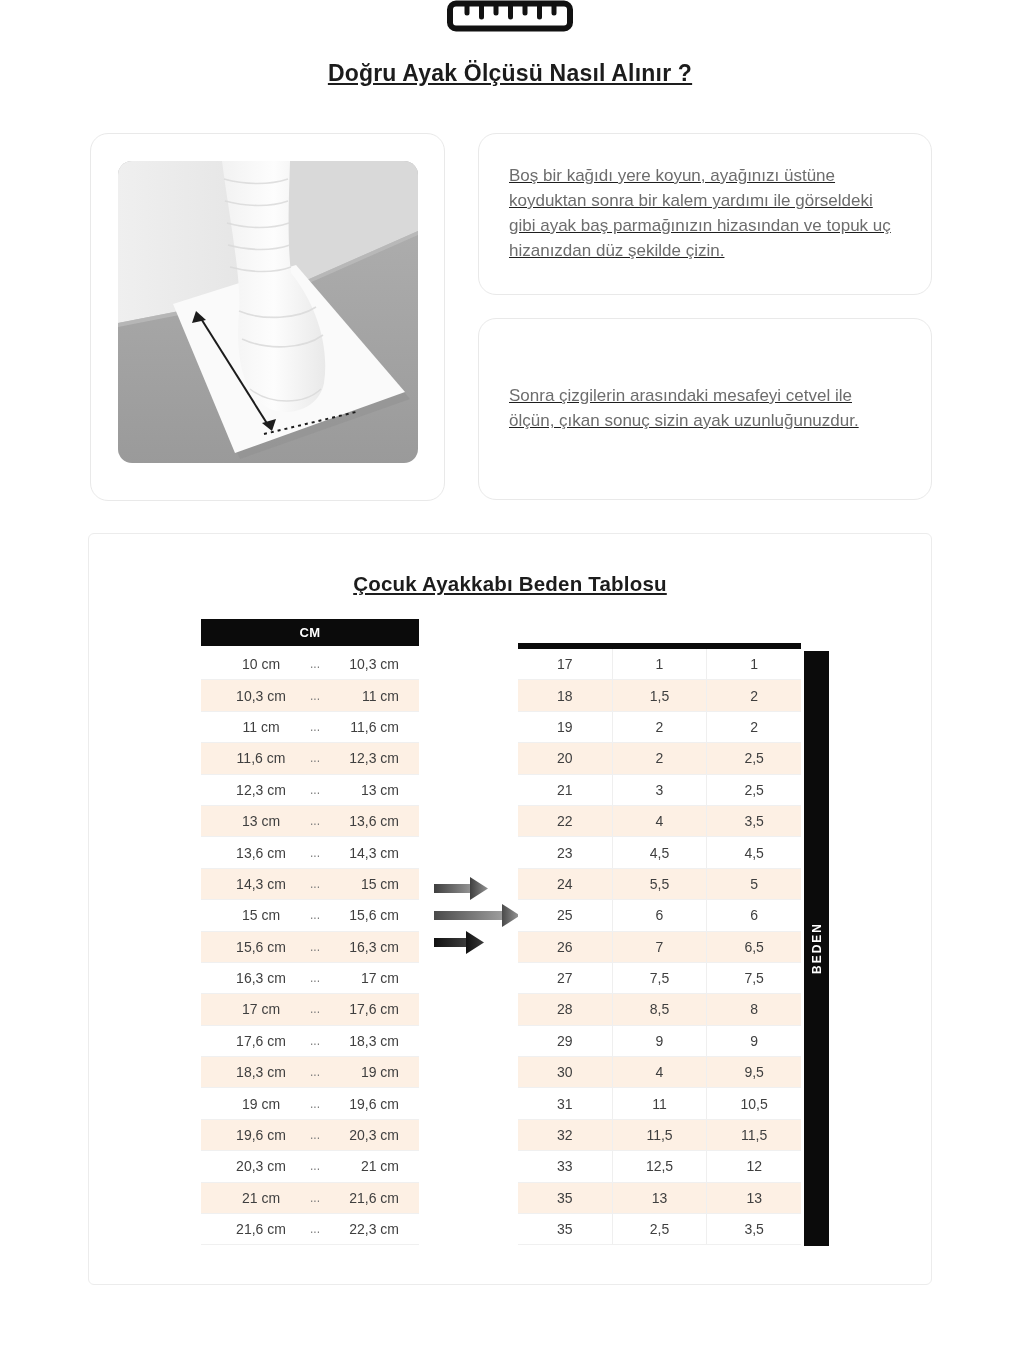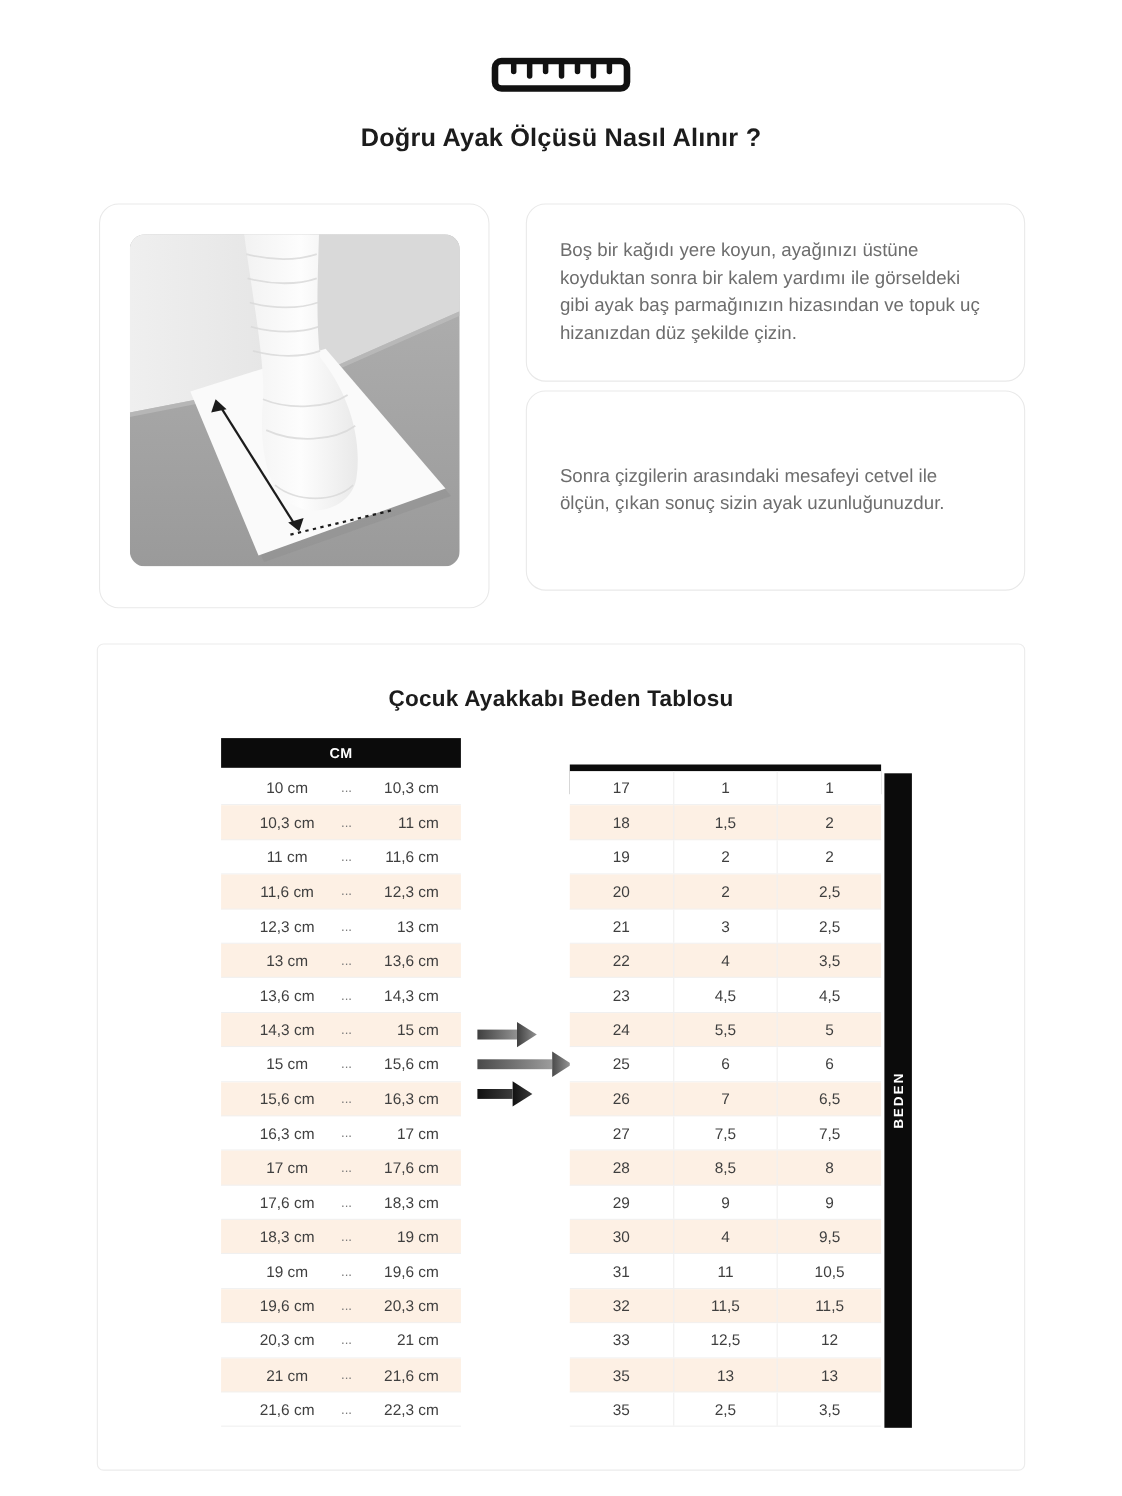--- a/index.html
+++ b/index.html
@@ -3,21 +3,21 @@
 <meta charset="utf-8">
 <style>
   * { margin:0; padding:0; box-sizing:border-box; }
   html,body { background:#ffffff; }
   body {
     width:1020px; height:1360px;
     font-family:"Liberation Sans", sans-serif;
     color:#1e1e1e;
     overflow:hidden;
   }
-  .page { width:1020px; height:1360px; padding-top:52px; position:relative; }
+  .page { width:1020px; height:1360px; position:relative;text-decoration:underline; }
 
   
   .ruler-wrap { display:flex; justify-content:center; height:32px; }
   .page-title {
     text-align:center; font-size:23px; font-weight:700; color:#1c1c1c;
     margin-top:26px; line-height:30px; letter-spacing:0.2px;
   }
 
   
   .top-section {
@@ -26,21 +26,21 @@
   }
   .card {
     background:#fff;
     border:1px solid #e9e9e9;
     border-radius:18px;
   }
   .photo-card { width:355px; height:368px; padding:27px; flex:none; }
   .photo-frame { width:300px; height:302px; border-radius:14px; overflow:hidden; }
   .photo-frame svg { display:block; }
 
-  .info-col { display:flex; flex-direction:column; gap:8px; flex:1; }
+  .info-col { display:flex; flex-direction:column; gap:23px; flex:1; }
   .info-card {
     min-height:162px; padding:26px 30px;
     font-size:17px; line-height:1.47; color:#6d6d6d;
     display:flex; align-items:center;
   }
   .info-card.second { min-height:182px; }
 
   
   .table-card {
     margin:32px 88px 0 88px;

